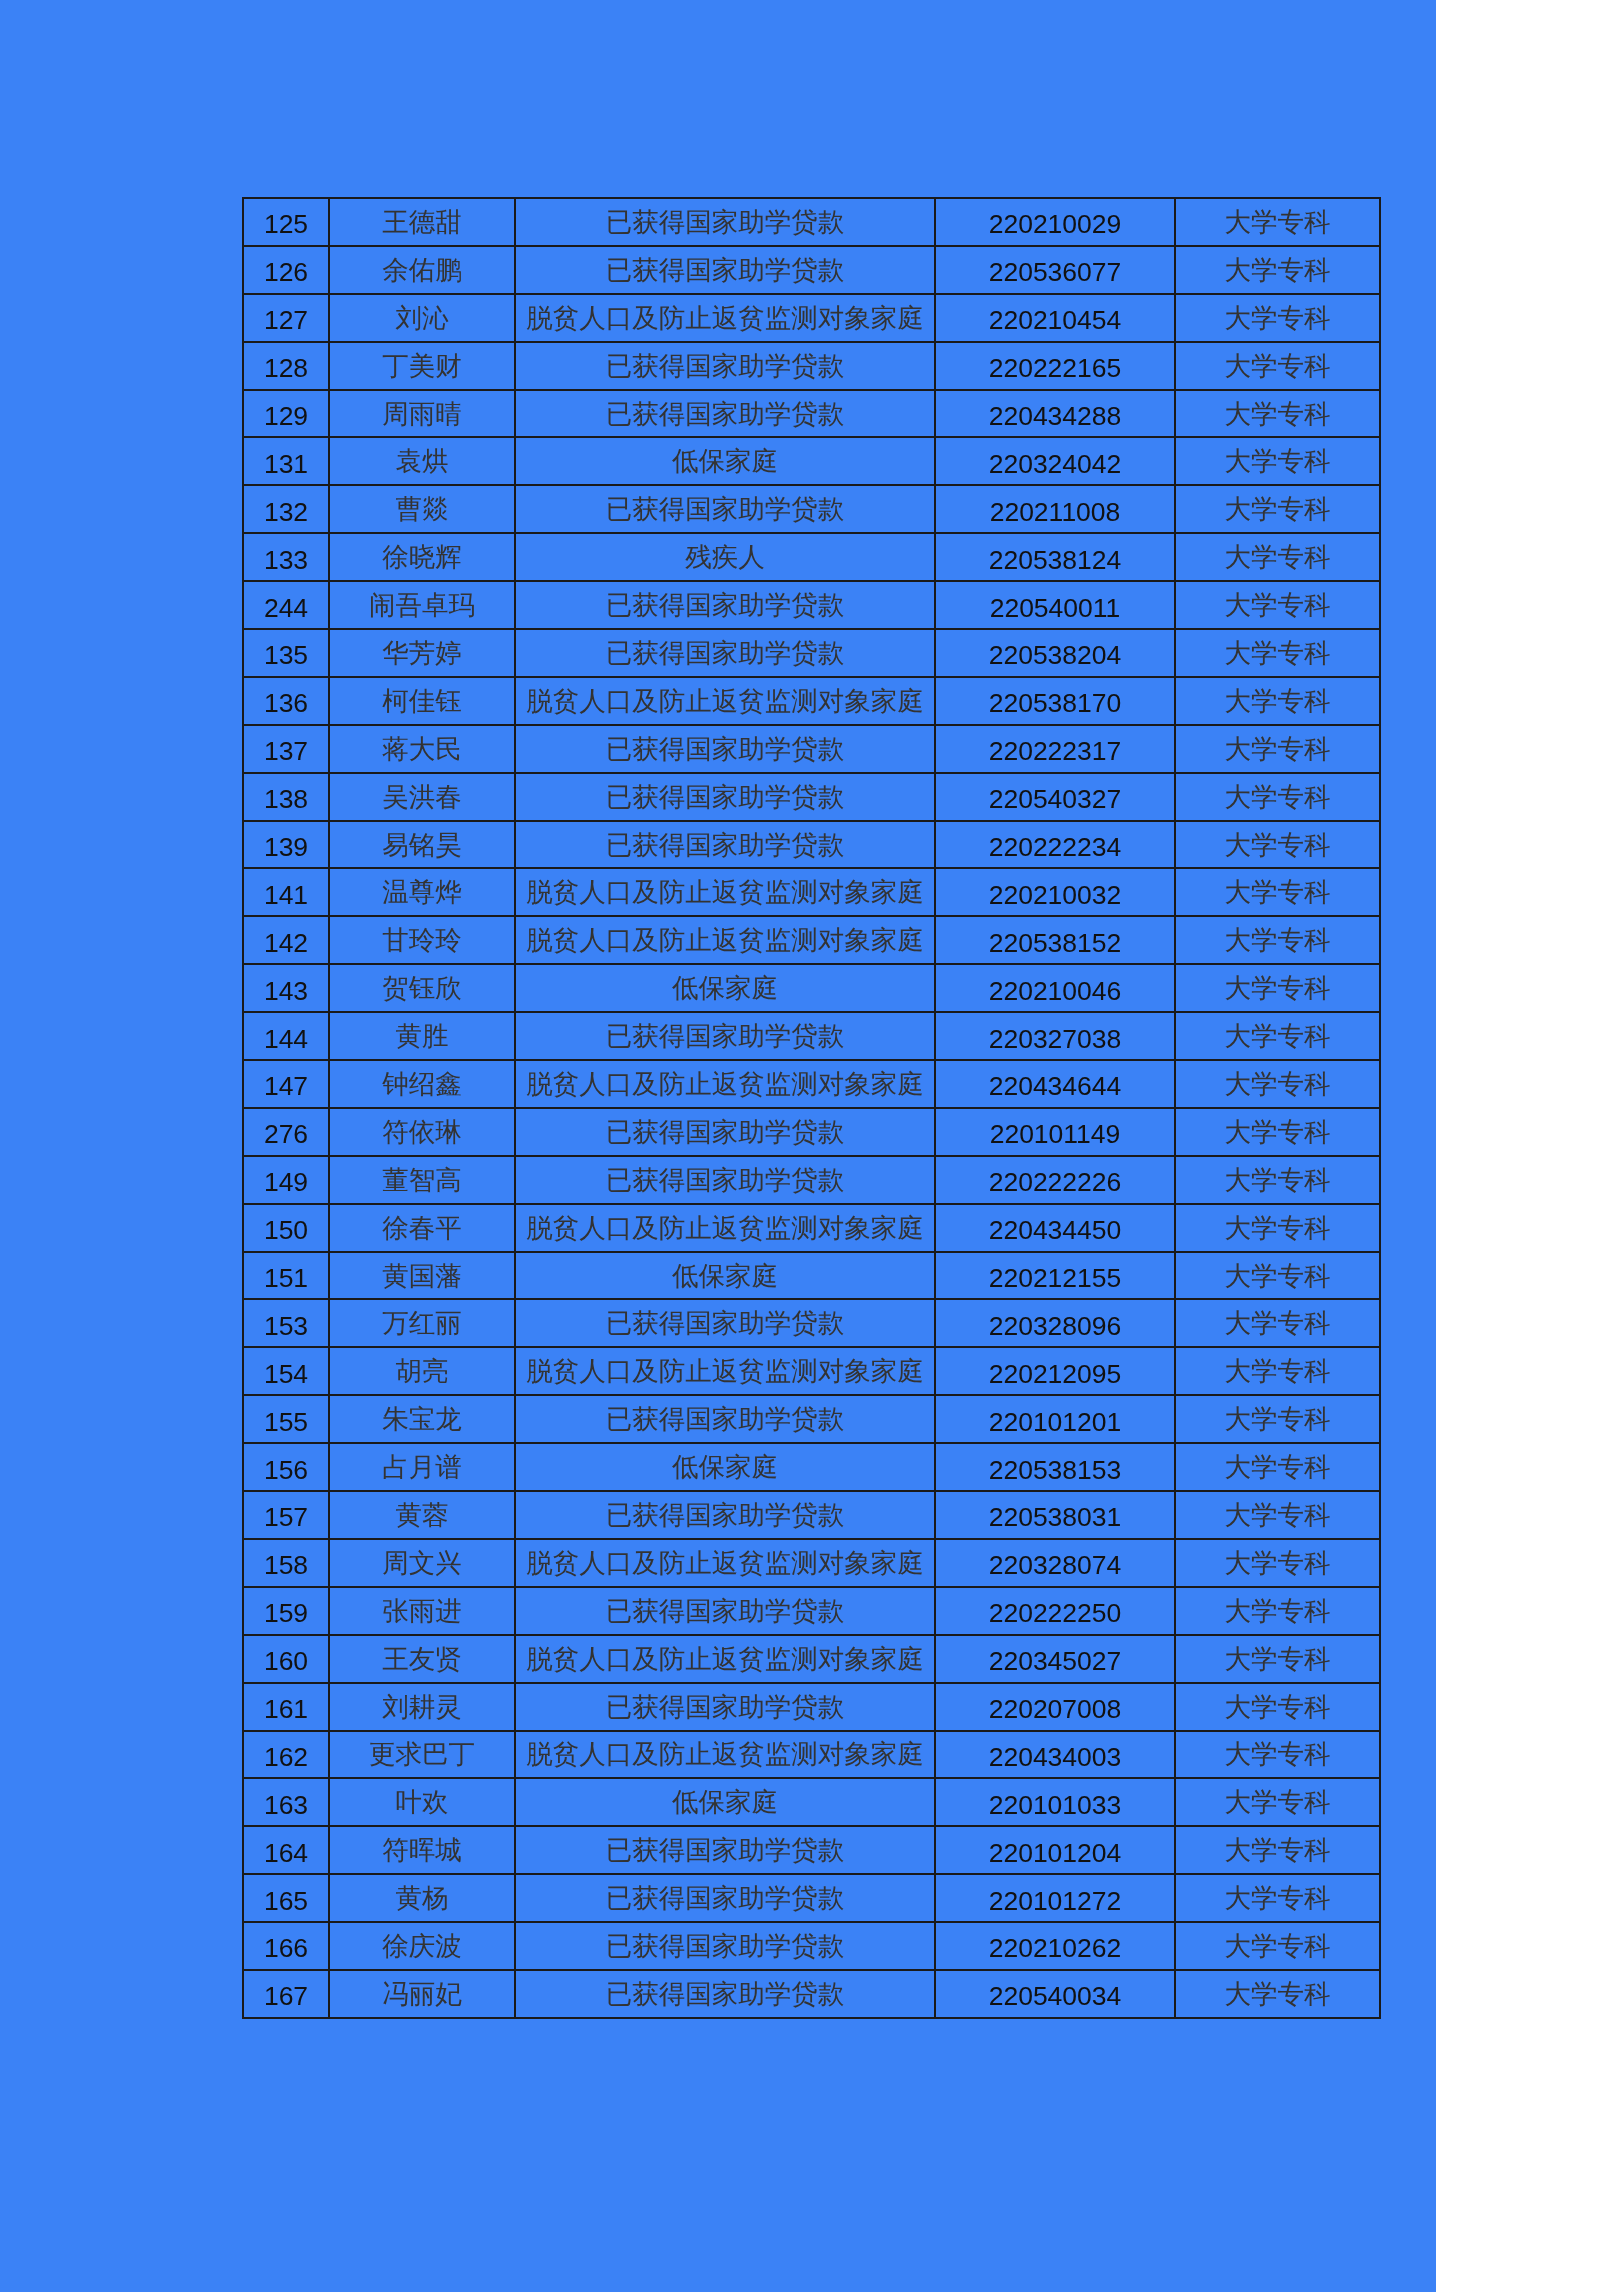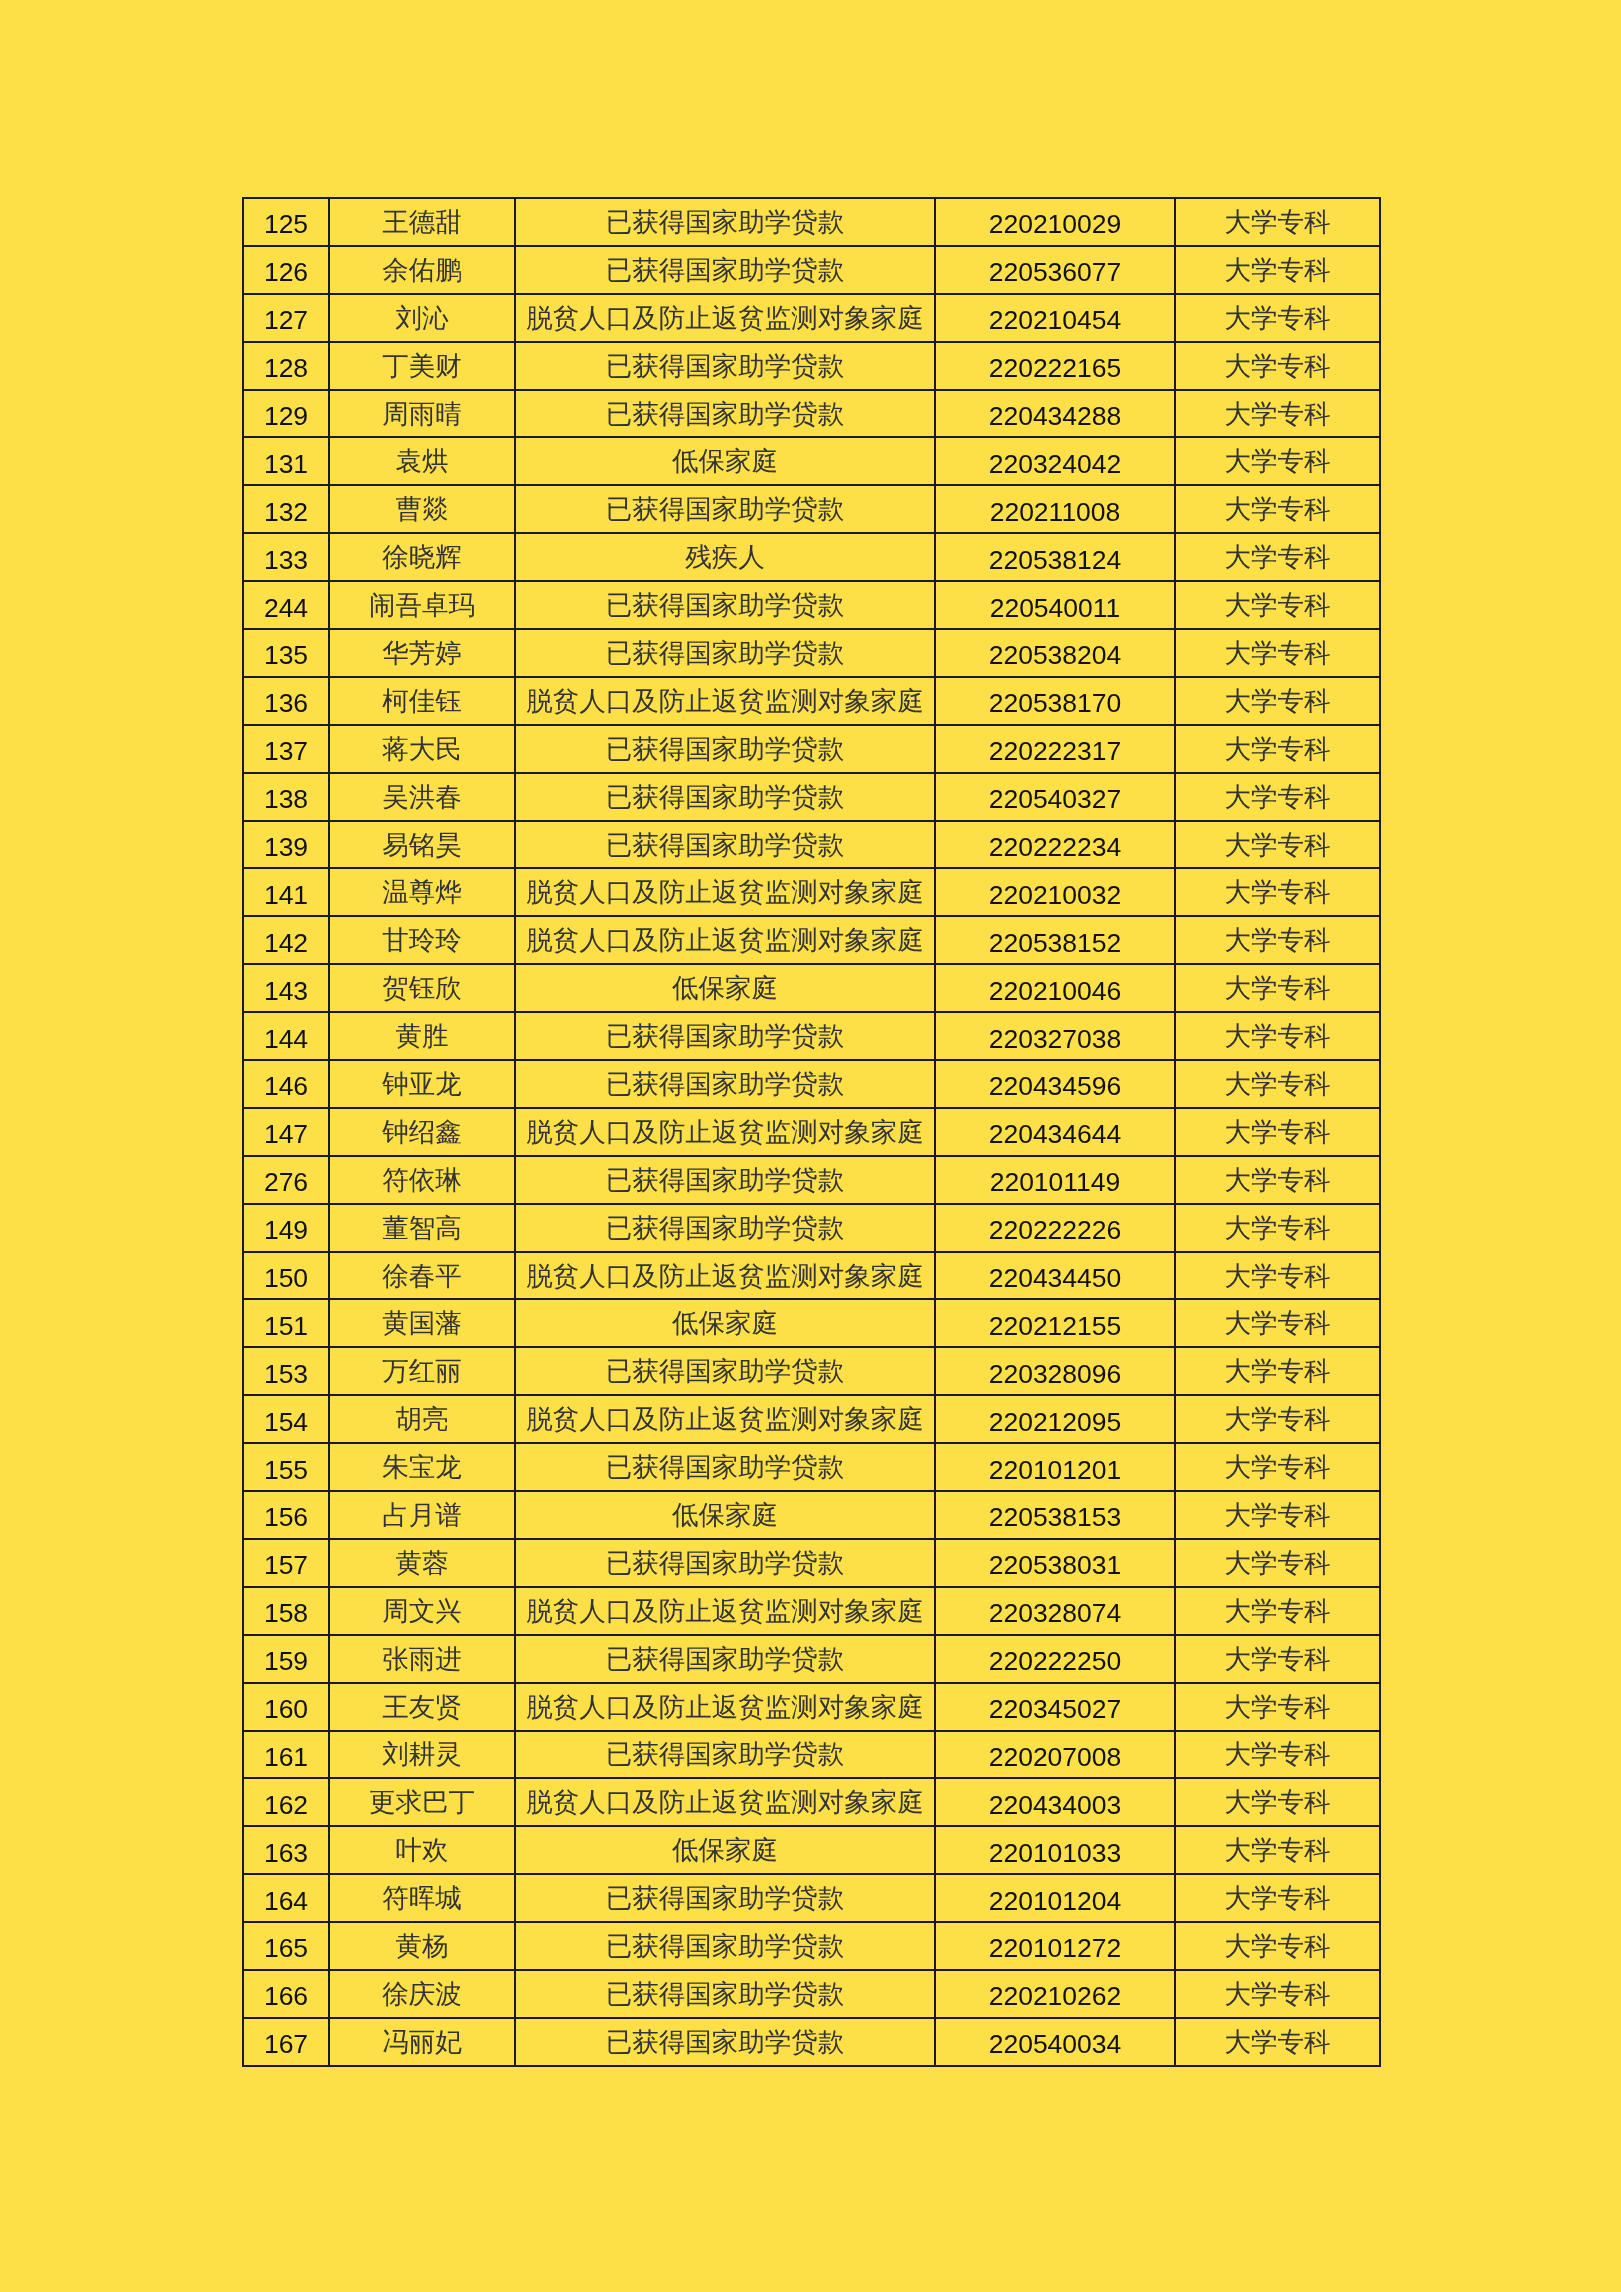--- a/index.html
+++ b/index.html
@@ -9,23 +9,23 @@
   }
   body {
     width: 1621px;
     height: 2293px;
     position: relative;
     overflow: hidden;
   }
   .page {
     position: absolute;
     left: 0; top: 0;
-    width: 1621px;
+    width: 1436px;
     height: 2293px;
-    background: #fde047;
+    background: #3b82f6;
   }
   table.roster {
     position: absolute;
     left: 242px;
     top: 197px;
     width: 1137px;
     border-collapse: collapse;
     table-layout: fixed;
   }
   table.roster td {
@@ -215,27 +215,20 @@
 
   <tr>
     <td class="idx">144</td>
     <td class="name">黄胜</td>
     <td class="type">已获得国家助学贷款</td>
     <td class="sid">220327038</td>
     <td class="level">大学专科</td>
   </tr>
 
 
-  <tr>
-    <td class="idx">146</td>
-    <td class="name">钟亚龙</td>
-    <td class="type">已获得国家助学贷款</td>
-    <td class="sid">220434596</td>
-    <td class="level">大学专科</td>
-  </tr>
 
   <tr>
     <td class="idx">147</td>
     <td class="name">钟绍鑫</td>
     <td class="type">脱贫人口及防止返贫监测对象家庭</td>
     <td class="sid">220434644</td>
     <td class="level">大学专科</td>
   </tr>
 
   <tr>

